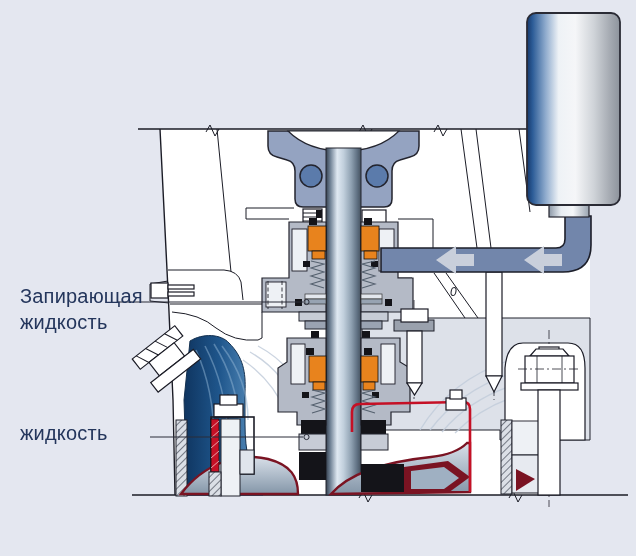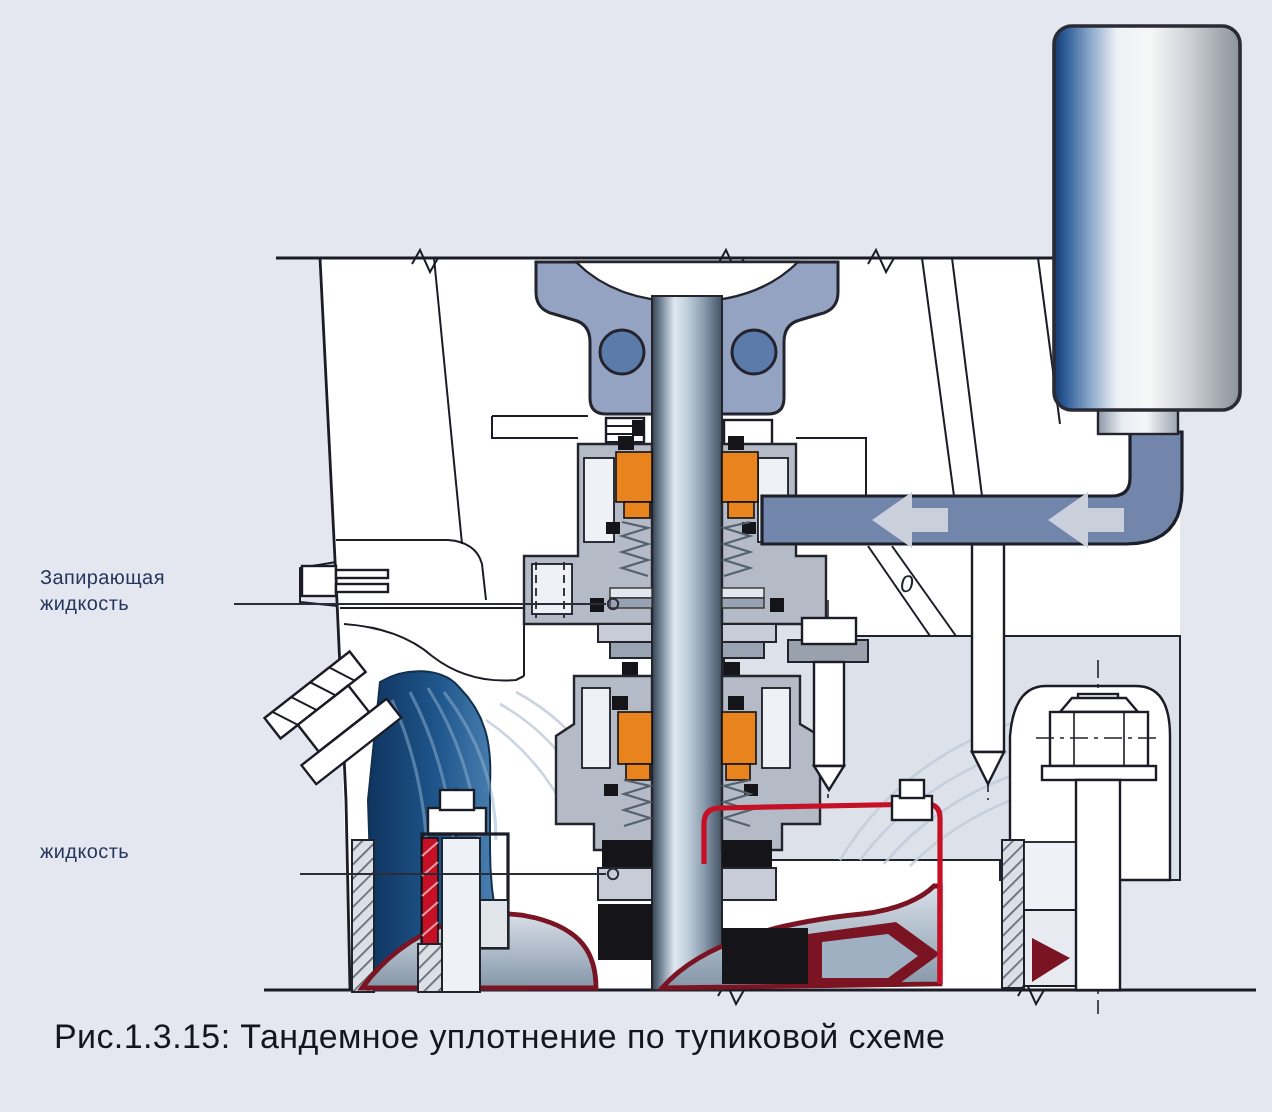--- a/index.html
+++ b/index.html
@@ -1,19 +1,19 @@
 <!DOCTYPE html>
 <html><head>
 <meta charset="utf-8">
 <style>
   html,body{margin:0;padding:0;}
   body{width:636px;height:556px;background:#e4e7f0;font-family:"Liberation Sans",sans-serif;overflow:hidden;}
   .stage{position:relative;width:636px;height:556px;}
   svg{position:absolute;left:0;top:0;}
-  .diagram-label{position:absolute;font-size:10px;line-height:1.32;color:#24365c;letter-spacing:.2px;}
+  .diagram-label{position:absolute;font-size:20px;line-height:1.32;color:#24365c;letter-spacing:.2px;}
   .figure-caption{position:absolute;left:27px;top:509px;font-size:17px;color:#14151e;letter-spacing:.2px;}
   
   .ol{fill:none;stroke:#1b1c26;stroke-width:1.4;}
   .ol2{fill:none;stroke:#1b1c26;stroke-width:1;}
   .thin{fill:none;stroke:#2a2c38;stroke-width:1;}
   .white-part{fill:#ffffff;stroke:#1b1c26;stroke-width:1.2;}
   .lightpart{fill:#eef1f5;stroke:#1b1c26;stroke-width:.9;}
   .grey-region{fill:#dde1e9;stroke:#20222c;stroke-width:1;}
   .blackbit{fill:#141419;stroke:none;}
   .cl{stroke:#23242e;stroke-width:.8;fill:none;stroke-dasharray:9 3 2 3;}
@@ -288,14 +288,13 @@
   </g>
 </svg>
 
 <div class="diagram-label" style="left:20px;top:283px;">
   <div>Запирающая</div>
   <div>жидкость</div>
 </div>
 <div class="diagram-label" style="left:20px;top:420px;">
   <div>жидкость</div>
 </div>
-<div class="figure-caption">Рис.1.3.15: Тандемное уплотнение по тупиковой схеме</div>
 </div>
 
 </body></html>

